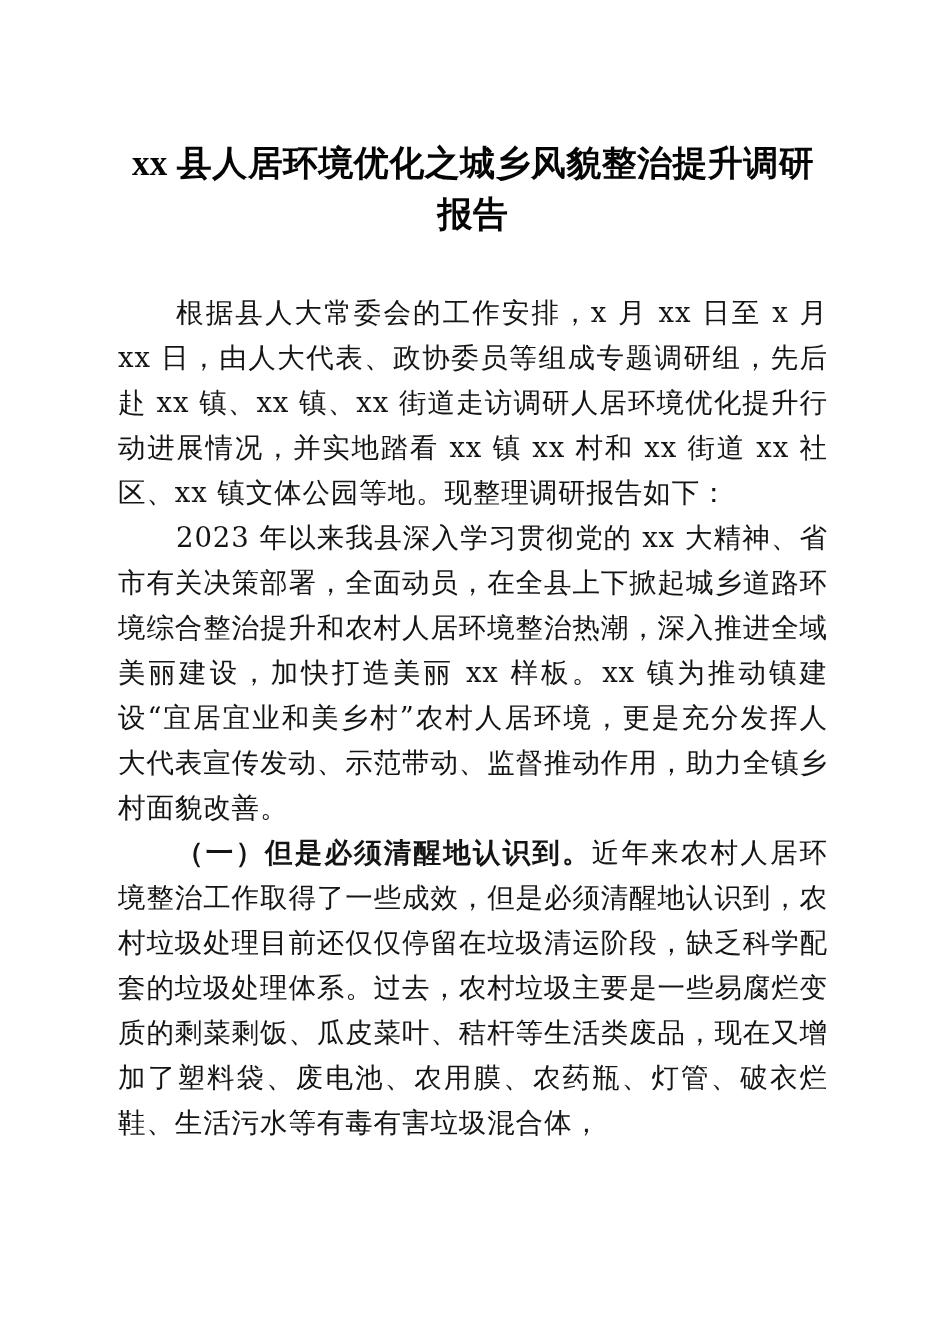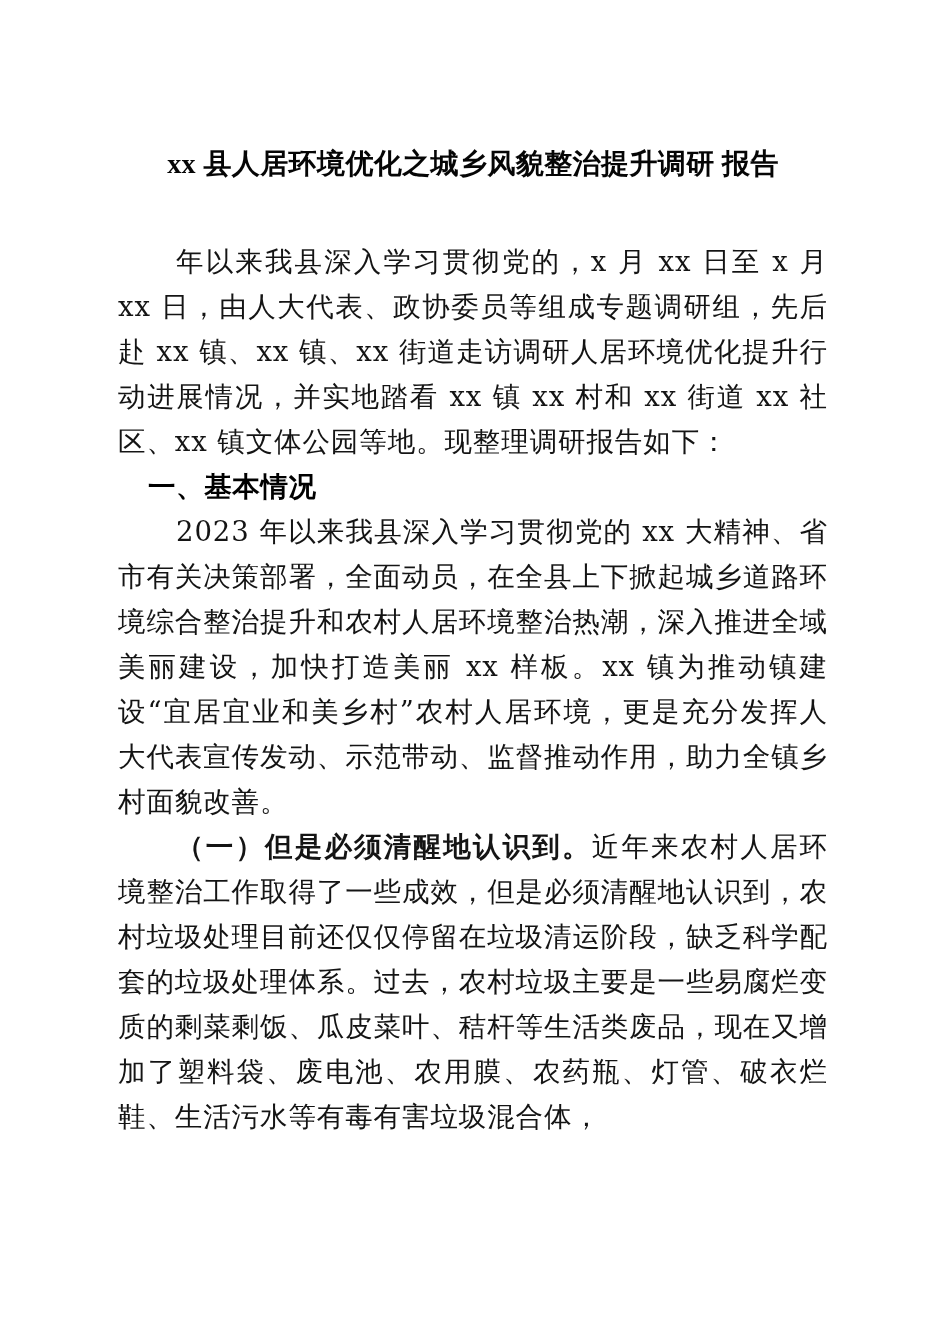--- a/index.html
+++ b/index.html
@@ -28,21 +28,21 @@
     position: absolute;
     left: 118px;
     top: 0;
     width: 710px;
   }
 
   
   .doc-title {
     font-family: "Liberation Serif", "DejaVu Serif", serif;
     font-weight: bold;
-    font-size: 28px;
+    font-size: 35px;
     line-height: 51px;
     text-align: center;
     letter-spacing: 0.4px;
     margin: 0;
     padding-top: 138px;
     color: #050505;
   }
 
   
   .para {
@@ -87,23 +87,22 @@
 <body>
 
 <div class="page">
   <div class="content">
 
     <h1 class="doc-title">
       <span>xx 县人居环境优化之城乡风貌整治提升调研</span>
       <span>报告</span>
     </h1>
 
-    <p class="para indent first-para">年以来我县深入学习贯彻党的，x 月 xx 日至 x 月 xx 日，由人大代表、政协委员等组成专题调研组，先后赴 xx 镇、xx 镇、xx 街道走访调研人居环境优化提升行动进展情况，并实地踏看 xx 镇 xx 村和 xx 街道 xx 社区、xx 镇文体公园等地。现整理调研报告如下：</p>
+    <p class="para indent first-para">根据县人大常委会的工作安排，x 月 xx 日至 x 月 xx 日，由人大代表、政协委员等组成专题调研组，先后赴 xx 镇、xx 镇、xx 街道走访调研人居环境优化提升行动进展情况，并实地踏看 xx 镇 xx 村和 xx 街道 xx 社区、xx 镇文体公园等地。现整理调研报告如下：</p>
 
-    <h2 class="section-heading">一、基本情况</h2>
 
     <p class="para indent">2023 年以来我县深入学习贯彻党的 xx 大精神、省市有关决策部署，全面动员，在全县上下掀起城乡道路环境综合整治提升和农村人居环境整治热潮，深入推进全域美丽建设，加快打造美丽 xx 样板。xx 镇为推动镇建设“宜居宜业和美乡村”农村人居环境，更是充分发挥人大代表宣传发动、示范带动、监督推动作用，助力全镇乡村面貌改善。</p>
 
 
     <p class="para indent">
       <span class="lead-in">（一）但是必须清醒地认识到。</span><span>近年来农村人居环境整治工作取得了一些成效，但是必须清醒地认识到，农村垃圾处理目前还仅仅停留在垃圾清运阶段，缺乏科学配套的垃圾处理体系。过去，农村垃圾主要是一些易腐烂变质的剩菜剩饭、瓜皮菜叶、秸杆等生活类废品，现在又增加了塑料袋、废电池、农用膜、农药瓶、灯管、破衣烂鞋、生活污水等有毒有害垃圾混合体，</span>
     </p>
 
   </div>
 </div>

